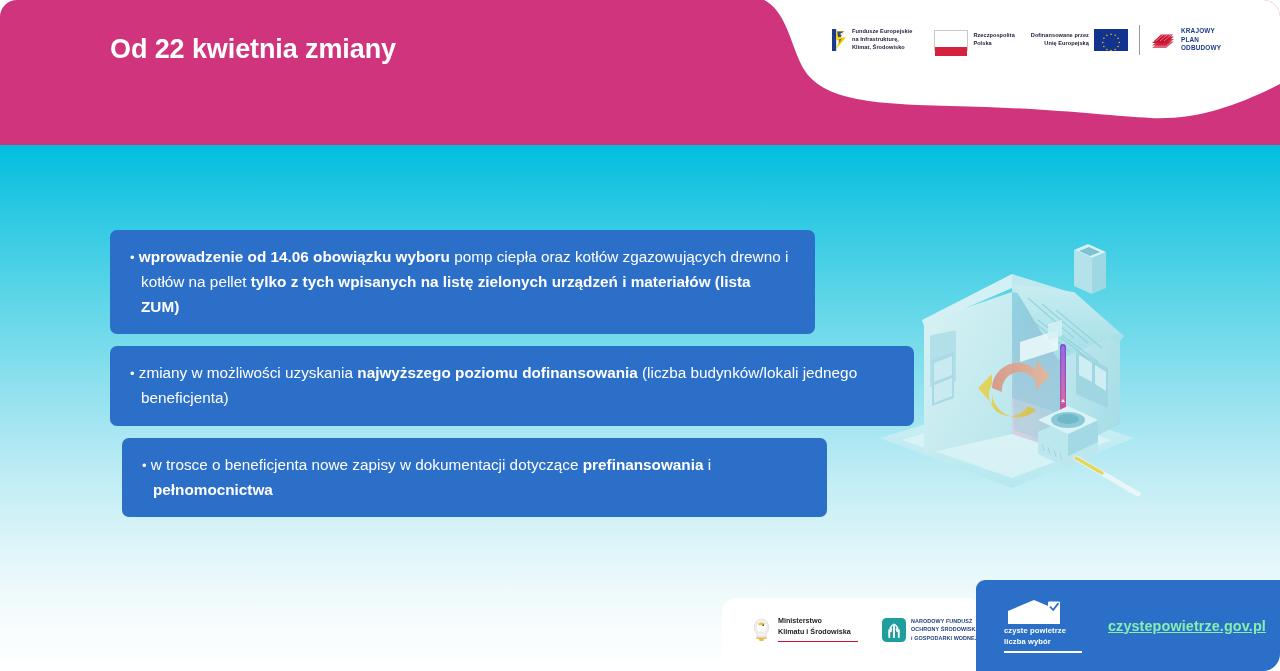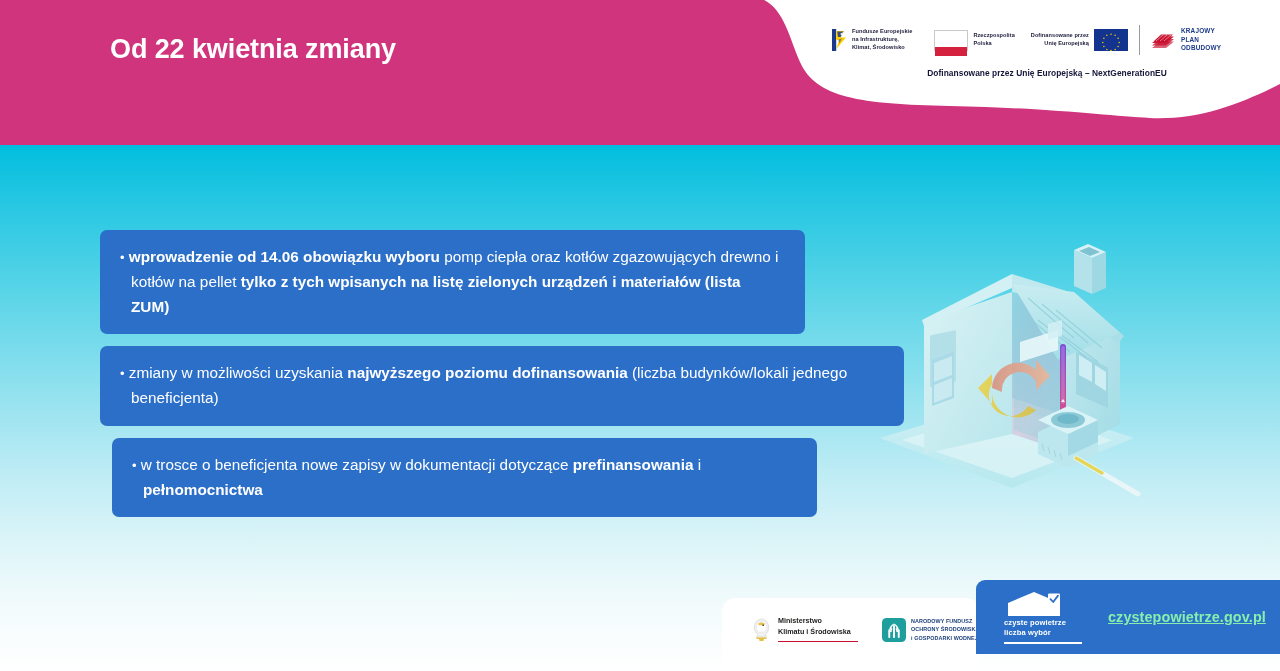--- a/index.html
+++ b/index.html
@@ -3,21 +3,21 @@
 <meta charset="utf-8">
 <title>Czyste Powietrze</title>
 <style>
   * { margin:0; padding:0; box-sizing:border-box; }
   html,body { width:1280px; height:671px; overflow:hidden; }
   body {
     font-family:"Liberation Sans", sans-serif;
     background:#ffffff;
     position:relative;
   }
-  #stage { position:absolute; inset:0; width:1280px; height:671px; overflow:hidden; }
+  #stage { position:absolute; inset:0; width:1280px; height:671px; overflow:hidden;border-radius:17px; }
 
   
   .bg-cyan {
     position:absolute; left:0; top:144px; width:1280px; height:527px;
     background:linear-gradient(180deg,#00bede 0%, #23c6e2 10%, #5fd6e8 30%, #95e2ef 48%, #c2edf5 64%, #e1f6f9 78%, #f3fbfc 88%, #ffffff 100%);
   }
   .header-wave {
     position:absolute; left:0; top:0; width:1280px; height:145px;
   }
 
@@ -42,21 +42,21 @@
   .eu-stars { position:absolute; inset:0; }
   .sep { width:1px; height:30px; background:#9a9a9a; margin:0 11px; }
   .kpo-mark { width:24px; height:20px; margin-right:6px; }
   .kpo-text { font-size:6.4px; line-height:1.38; color:#1b3a8a; font-weight:bold; letter-spacing:0.2px; }
   .funding-line {
     position:absolute; left:832px; top:68px; width:430px; text-align:center;
     font-size:8.4px; font-weight:bold; color:#15153a; letter-spacing:0.05px;
   }
 
   
-  .boxes { position:absolute; left:100px; top:230px; width:705px; }
+  .boxes { position:absolute; left:110px; top:230px; width:705px; }
   .box {
     background:#2b6fc8; border-radius:7px; color:#ffffff;
     padding:15px 22px 15px 20px; margin-bottom:12px;
     font-size:15.3px; line-height:1.62; position:relative;
   }
   .box p { text-indent:-11px; padding-left:11px; }
   .box .dot { font-size:13px; }
   .box b { font-weight:bold; }
   .box-1 { width:705px; }
   .box-2 { width:804px; }
@@ -74,21 +74,21 @@
   .footer-logos { position:absolute; left:750px; top:616px; display:flex; align-items:center; gap:24px; }
   .mks { display:flex; align-items:flex-start; }
   .mks-eagle { width:23px; height:26px; margin-right:5px; margin-top:1px; }
   .mks-txt { font-size:7.2px; line-height:1.5; color:#1d1d1b; font-weight:bold; }
   .mks-rule { height:1.6px; background:#c8102e; margin-top:3px; width:80px; }
   .nfos { display:flex; align-items:center; }
   .nfos-mark { width:24px; height:24px; margin-right:5px; }
   .nfos-txt { font-size:5.4px; line-height:1.58; color:#1d3f7a; font-weight:bold; letter-spacing:0.1px; }
 
   .footer-blue {
-    position:absolute; left:976px; top:580px; width:304px; height:74px;
+    position:absolute; left:976px; top:580px; width:304px; height:91px;
     background:#2b6fc8; border-radius:9px 0 0 0;
     display:flex; align-items:center; padding-left:28px; gap:26px;
   }
   .cp-logo { width:78px; }
   .cp-house { width:78px; height:26px; display:block; }
   .cp-words { margin-top:2px; font-size:7.6px; font-weight:bold; color:#ffffff; line-height:1.42; letter-spacing:0.1px; }
   .cp-underline { height:2.4px; background:#ffffff; margin-top:3px; width:78px; }
   .cp-url { font-size:14.4px; font-weight:bold; color:#86efac; letter-spacing:0.1px; }
 </style>
 </head>
@@ -182,21 +182,20 @@
         </g>
       </svg>
       <div class="kpo-text">
         <div>KRAJOWY</div>
         <div>PLAN</div>
         <div>ODBUDOWY</div>
       </div>
     </div>
   </div>
 
-  <div class="funding-line">Dofinansowane przez Unię Europejską – NextGenerationEU</div>
 
   <div class="boxes">
     <div class="box box-1">
       <p><span class="dot">•</span>&nbsp;<span><b>wprowadzenie od 14.06 obowiązku wyboru </b><span>pomp ciepła oraz kotłów zgazowujących drewno i kotłów na pellet </span><b>tylko z tych wpisanych na listę zielonych urządzeń i materiałów (lista ZUM)</b></span></p>
     </div>
     <div class="box box-2">
       <p><span class="dot">•</span>&nbsp;<span><span>zmiany w możliwości uzyskania </span><b>najwyższego poziomu dofinansowania</b><span> (liczba budynków/lokali jednego beneficjenta)</span></span></p>
     </div>
     <div class="box box-3">
       <p><span class="dot">•</span>&nbsp;<span><span>w trosce o beneficjenta nowe zapisy w dokumentacji dotyczące </span><b>prefinansowania</b><span> i </span><b>pełnomocnictwa</b></span></p>

